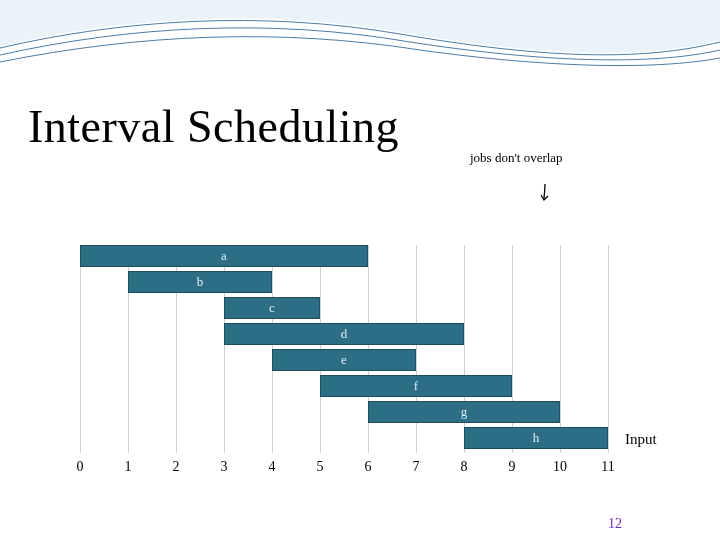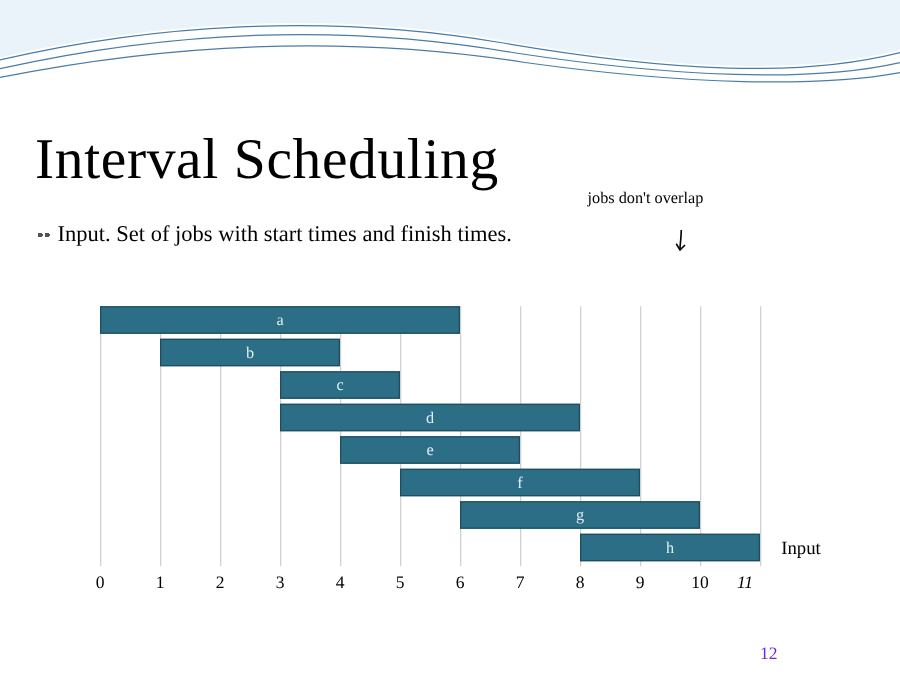--- a/index.html
+++ b/index.html
@@ -36,21 +36,20 @@
 
   <h1>Interval Scheduling</h1>
 
   <span class="annot">jobs don't overlap</span>
   <svg class="arrow" viewBox="0 0 20 20">
     <path d="M10,2 C10,8 9,14 9,17" fill="none" stroke="#000" stroke-width="1.3"></path>
     <path d="M6,13 L9,18 L13,14" fill="none" stroke="#000" stroke-width="1.3"></path>
   </svg>
 
   <div class="body">
-    <p class="bul"><span>Input.  </span><span>Set of jobs with start times and finish times.</span></p>
   </div>
 
   <div class="chartwrap">
     <div id="grid" class="grid" style="height: 208px;">
         <div class="gl" style="left: 0px;"></div>
         <div class="gl" style="left: 48px;"></div>
         <div class="gl" style="left: 96px;"></div>
         <div class="gl" style="left: 144px;"></div>
         <div class="gl" style="left: 192px;"></div>
         <div class="gl" style="left: 240px;"></div>
@@ -108,19 +107,19 @@
         <div class="tick" style="left: 48px; top: 214px;">1</div>
         <div class="tick" style="left: 96px; top: 214px;">2</div>
         <div class="tick" style="left: 144px; top: 214px;">3</div>
         <div class="tick" style="left: 192px; top: 214px;">4</div>
         <div class="tick" style="left: 240px; top: 214px;">5</div>
         <div class="tick" style="left: 288px; top: 214px;">6</div>
         <div class="tick" style="left: 336px; top: 214px;">7</div>
         <div class="tick" style="left: 384px; top: 214px;">8</div>
         <div class="tick" style="left: 432px; top: 214px;">9</div>
         <div class="tick" style="left: 480px; top: 214px;">10</div>
-        <div class="tick" style="left: 516px; top: 214px; font-style: italic;">11</div>
+        <div class="tick" style="left: 528px; top: 214px;">11</div>
       </div>
     <div class="timelabel">Input</div>
   </div>
 
   <div class="pagenum">12</div>
 </div>
 
 </body></html>

